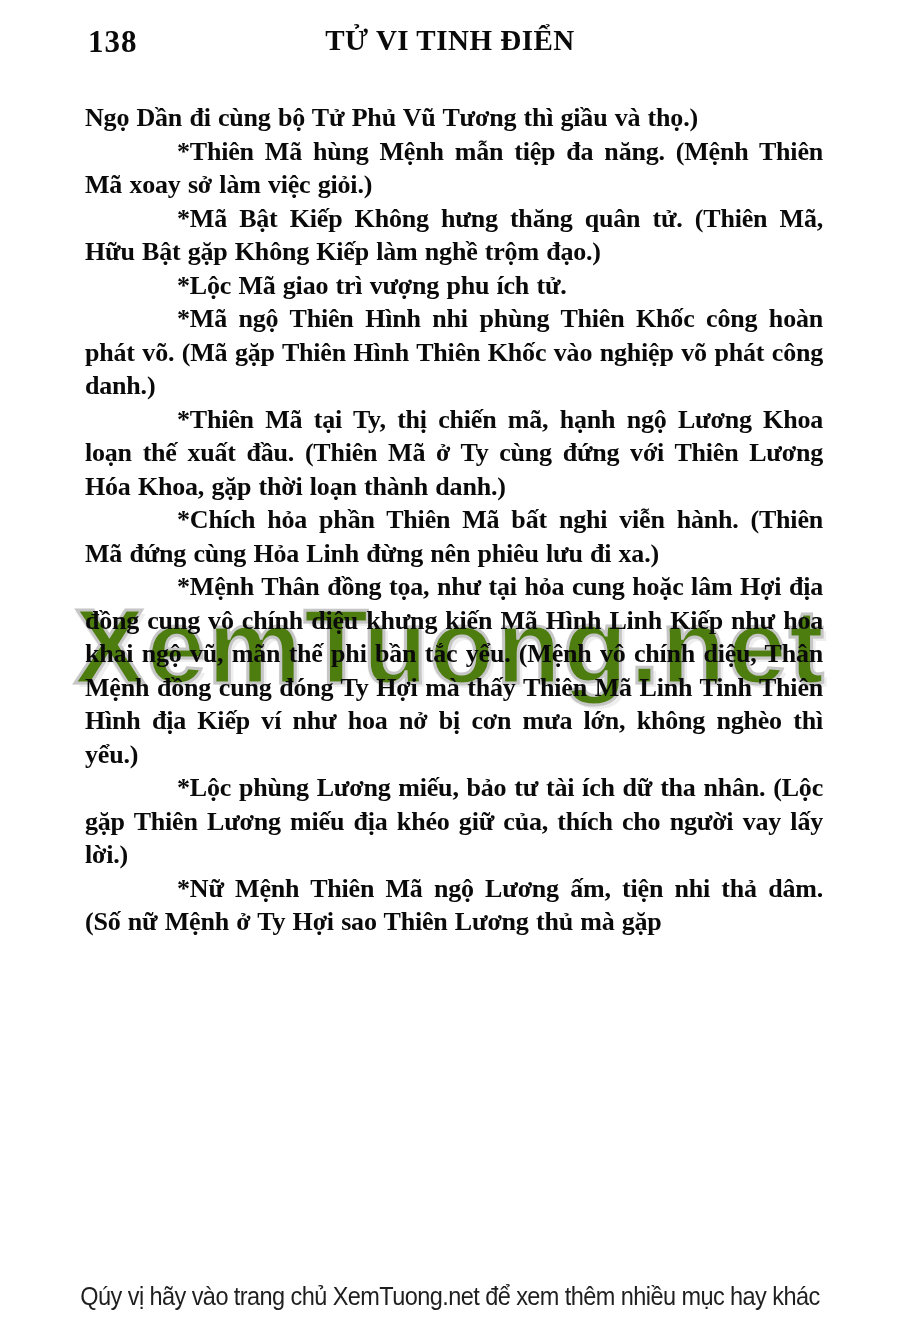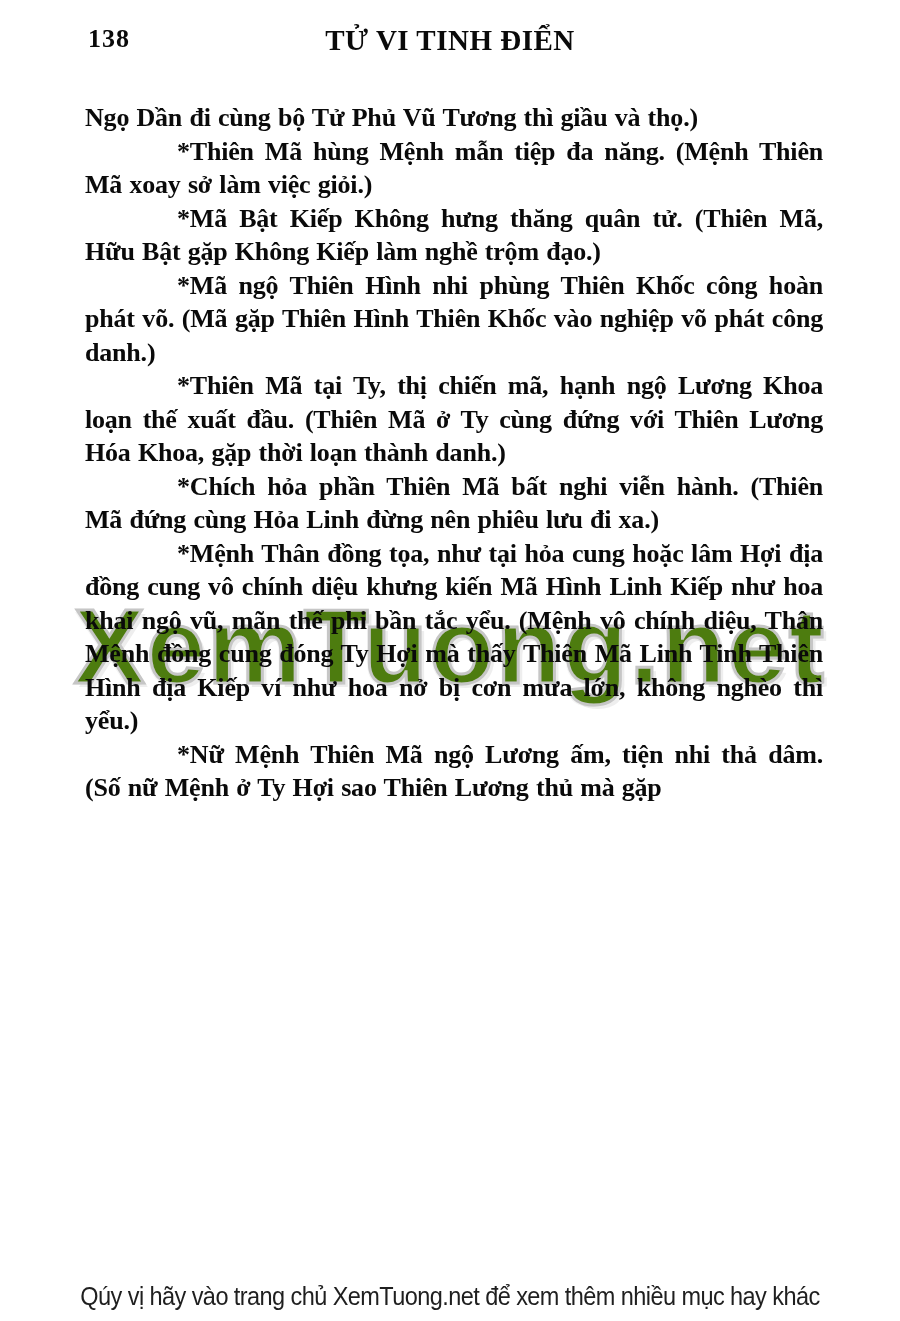--- a/index.html
+++ b/index.html
@@ -7,21 +7,21 @@
     position:relative;
     width:900px; height:1321px;
     background:#ffffff;
     overflow:hidden;
     font-family:"Liberation Serif", serif;
     color:#0a0a0a;
   }
   .header { position:absolute; top:22px; left:0; width:100%; height:40px; }
   .page-number {
     position:absolute; left:88px; top:2px;
-    font-size:26px; font-weight:bold; letter-spacing:1px;
+    font-size:31px; font-weight:bold; letter-spacing:1px;
   }
   .page-title {
     position:absolute; left:0; top:2px; width:100%;
     text-align:center;
     font-size:29px; font-weight:bold; letter-spacing:0.5px;
   }
   .watermark {
     position:absolute; top:586px; left:0; width:100%;
     text-align:center;
     font-family:"Liberation Sans", sans-serif;
@@ -66,22 +66,24 @@
     <div class="page-number">138</div>
     <div class="page-title">TỬ VI TINH ĐIỂN</div>
   </div>
 
   <div class="watermark">XemTuong.net</div>
 
   <div class="body-text">
     <p class="para no-indent">Ngọ Dần đi cùng bộ Tử Phủ Vũ Tương thì giầu và thọ.)</p>
     <p class="para">*Thiên Mã hùng Mệnh mẫn tiệp đa năng. (Mệnh Thiên Mã xoay sở làm việc giỏi.)</p>
     <p class="para">*Mã Bật Kiếp Không hưng thăng quân tử. (Thiên Mã, Hữu Bật gặp Không Kiếp làm nghề trộm đạo.)</p>
+    <p class="para">*Lộc Mã giao trì vượng phu ích tử.</p>
     <p class="para">*Mã ngộ Thiên Hình nhi phùng Thiên Khốc công hoàn phát võ. (Mã gặp Thiên Hình Thiên Khốc vào nghiệp võ phát công danh.)</p>
     <p class="para">*Thiên Mã tại Ty, thị chiến mã, hạnh ngộ Lương Khoa loạn thế xuất đầu. (Thiên Mã ở Ty cùng đứng với Thiên Lương Hóa Khoa, gặp thời loạn thành danh.)</p>
     <p class="para">*Chích hỏa phần Thiên Mã bất nghi viễn hành. (Thiên Mã đứng cùng Hỏa Linh đừng nên phiêu lưu đi xa.)</p>
     <p class="para">*Mệnh Thân đồng tọa, như tại hỏa cung hoặc lâm Hợi địa đồng cung vô chính diệu khưng kiến Mã Hình Linh Kiếp như hoa khai ngộ vũ, mãn thế phi bần tắc yểu. (Mệnh vô chính diệu, Thân Mệnh đồng cung đóng Ty Hợi mà thấy Thiên Mã Linh Tinh Thiên Hình địa Kiếp ví như hoa nở bị cơn mưa lớn, không nghèo thì yểu.)</p>
+    <p class="para">*Lộc phùng Lương miếu, bảo tư tài ích dữ tha nhân. (Lộc gặp Thiên Lương miếu địa khéo giữ của, thích cho người vay lấy lời.)</p>
     <p class="para">*Nữ Mệnh Thiên Mã ngộ Lương ấm, tiện nhi thả dâm. (Số nữ Mệnh ở Ty Hợi sao Thiên Lương thủ mà gặp</p>
   </div>
 
   <div class="footer">Qúy vị hãy vào trang chủ XemTuong.net để xem thêm nhiều mục hay khác</div>
 
 </div>
 
 </body></html>

